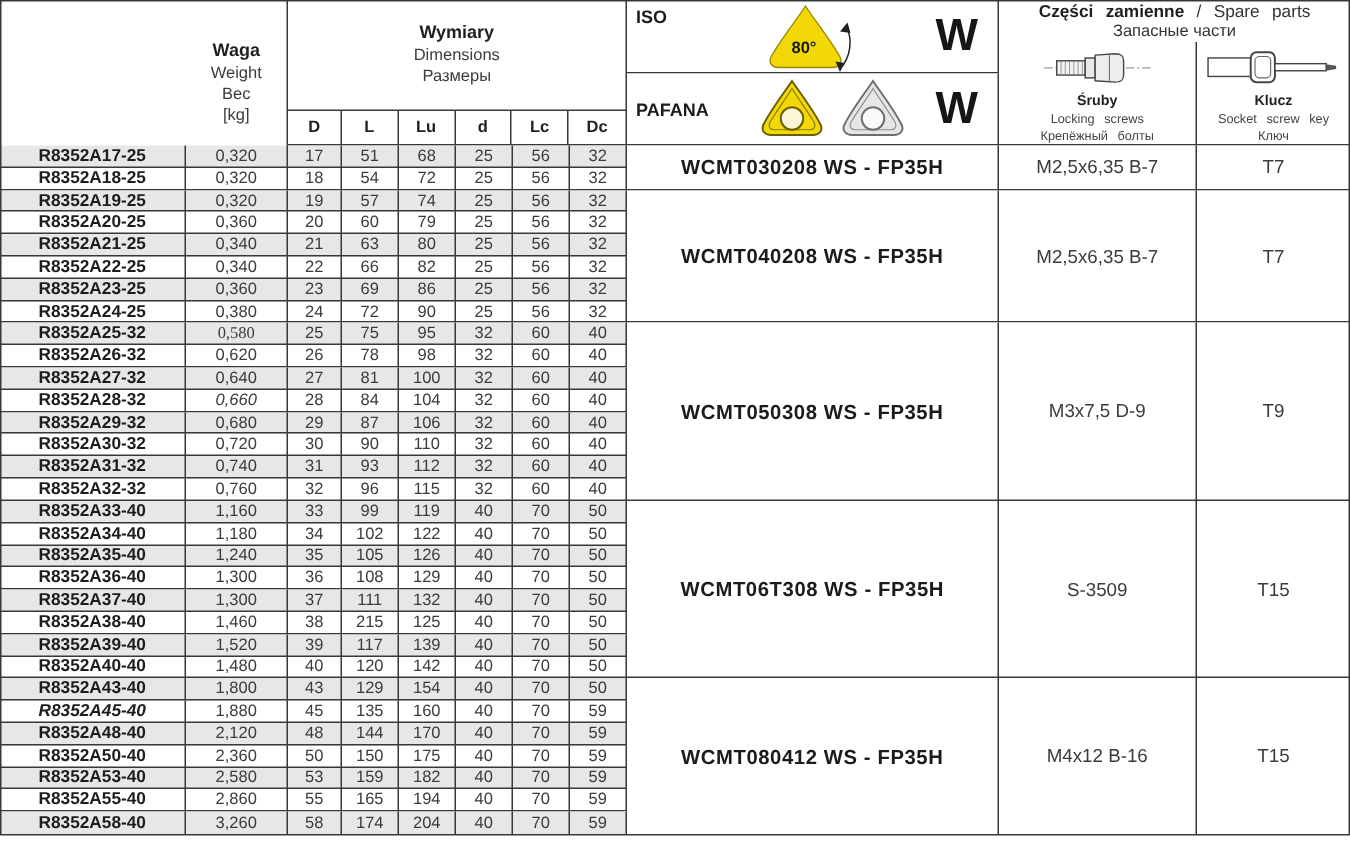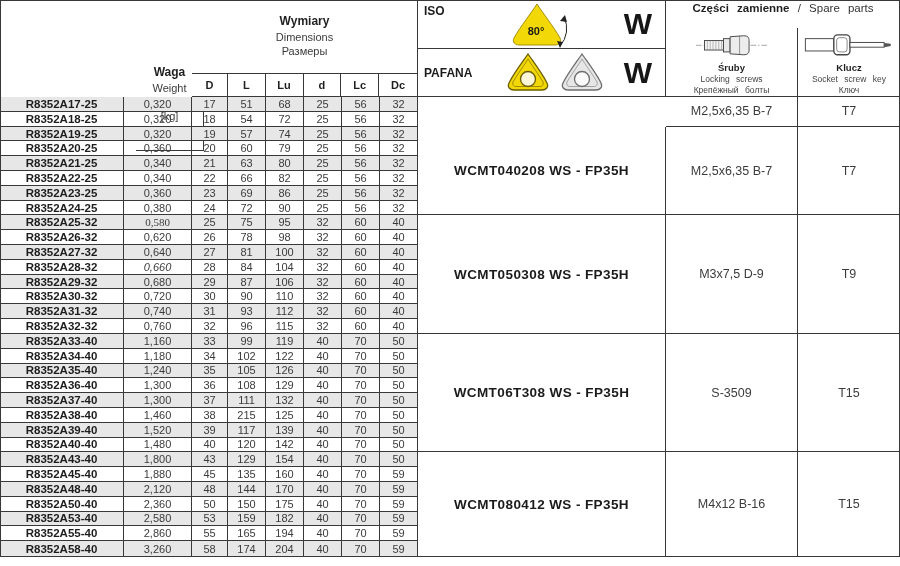--- a/index.html
+++ b/index.html
@@ -7,21 +7,21 @@
   #page{position:relative;width:900px;height:566px;background:#fff;
         font-family:"Liberation Sans","DejaVu Sans",sans-serif;color:#333;overflow:hidden;}
   #frame{position:absolute;left:0;top:0;width:900px;height:557px;border:1px solid #383838;pointer-events:none;}
   .hc{position:absolute;border-color:#383838;border-style:solid;border-width:0;background:#fff;}
   .stack{display:flex;flex-direction:column;align-items:center;justify-content:center;height:100%;line-height:1.3;}
   .b{font-weight:bold;color:#1f1f1f;}
   .s11{font-size:11px;color:#3b3b3b;}
   .s12{font-size:12px;}
   
   #h-designation{left:0;top:0;width:124px;height:97px;border-right-width:1px;border-bottom-width:1px;}
-  #h-waga{left:136px;top:0;width:68px;height:112px;border-right-width:1px;border-bottom-width:1px;margin-top:39px;}
+  #h-waga{left:124px;top:0;width:68px;height:112px;border-right-width:1px;border-bottom-width:1px;}
   #h-wym{left:192px;top:0;width:226px;height:74px;border-right-width:1px;border-bottom-width:1px;}
   #h-sub{left:192px;top:74px;width:226px;height:23px;display:flex;border-right-width:1px;border-bottom-width:1px;}
   #h-sub .sc{height:100%;display:flex;align-items:center;justify-content:center;
              font-weight:bold;font-size:11px;color:#1f1f1f;border-right:1px solid #383838;}
   #h-sub .sc:last-child{border-right:none;}
   
   #h-iso{left:418px;top:0;width:248px;height:49px;border-right-width:1px;border-bottom-width:1px;}
   #h-pafana{left:418px;top:49px;width:248px;height:48px;border-right-width:1px;border-bottom-width:1px;}
   .sect-label{position:absolute;left:6px;font-weight:bold;font-size:12px;color:#1c1c1c;}
   .shape-letter{position:absolute;right:13px;top:50%;transform:translateY(-50%);
@@ -104,20 +104,21 @@
       <circle cx="24" cy="27" r="7.5" fill="#fafafa" stroke="#6e6e6e" stroke-width="1.3"></circle>
     </svg>
     <span class="shape-letter">W</span>
   </div>
 
   <div class="hc" id="h-spare">
     <div class="l1">
       <span class="b">Części zamienne</span>
       <span>/ Spare parts</span>
     </div>
+    <div style="font-size:11px">Запасные части</div>
   </div>
 
   <div class="hc part-cell" id="h-sruby">
     <svg width="78" height="28" viewBox="0 0 78 28">
       <line x1="1" y1="14" x2="77" y2="14" stroke="#666" stroke-width="0.6" stroke-dasharray="6 2 1.5 2"></line>
       <rect x="10" y="9" width="20" height="10" fill="#f2f2f2" stroke="#444" stroke-width="1"></rect>
       <path d="M13 9 V19 M16 9 V19 M19 9 V19 M22 9 V19 M25 9 V19 M28 9 V19" stroke="#888" stroke-width="0.6"></path>
       <rect x="30" y="7" width="7" height="14" fill="#e9e9e9" stroke="#444" stroke-width="1"></rect>
       <path d="M37 5 L51 4 C56 4 57 6 57 9 L57 19 C57 22 56 24 51 24 L37 23 Z" fill="#ededed" stroke="#444" stroke-width="1"></path>
       <line x1="47" y1="4" x2="47" y2="24" stroke="#666" stroke-width="0.7"></line>
@@ -334,21 +335,21 @@
       <div class="c" style="grid-area: 24 / 7;">70</div>
       <div class="c" style="grid-area: 24 / 8;">50</div>
       <div class="c odd des" style="grid-area: 25 / 1;">R8352A43-40</div>
       <div class="c odd" style="grid-area: 25 / 2;">1,800</div>
       <div class="c odd" style="grid-area: 25 / 3;">43</div>
       <div class="c odd" style="grid-area: 25 / 4;">129</div>
       <div class="c odd" style="grid-area: 25 / 5;">154</div>
       <div class="c odd" style="grid-area: 25 / 6;">40</div>
       <div class="c odd" style="grid-area: 25 / 7;">70</div>
       <div class="c odd" style="grid-area: 25 / 8;">50</div>
-      <div class="c des" style="grid-area: 26 / 1;">R8352A45-40</div>
+      <div class="c des" style="grid-area: 26 / 1; font-style: italic;">R8352A45-40</div>
       <div class="c" style="grid-area: 26 / 2;">1,880</div>
       <div class="c" style="grid-area: 26 / 3;">45</div>
       <div class="c" style="grid-area: 26 / 4;">135</div>
       <div class="c" style="grid-area: 26 / 5;">160</div>
       <div class="c" style="grid-area: 26 / 6;">40</div>
       <div class="c" style="grid-area: 26 / 7;">70</div>
       <div class="c" style="grid-area: 26 / 8;">59</div>
       <div class="c odd des" style="grid-area: 27 / 1;">R8352A48-40</div>
       <div class="c odd" style="grid-area: 27 / 2;">2,120</div>
       <div class="c odd" style="grid-area: 27 / 3;">48</div>
@@ -382,20 +383,21 @@
       <div class="c" style="grid-area: 30 / 7;">70</div>
       <div class="c" style="grid-area: 30 / 8;">59</div>
       <div class="c odd des bl" style="grid-area: 31 / 1;">R8352A58-40</div>
       <div class="c odd bl" style="grid-area: 31 / 2;">3,260</div>
       <div class="c odd bl" style="grid-area: 31 / 3;">58</div>
       <div class="c odd bl" style="grid-area: 31 / 4;">174</div>
       <div class="c odd bl" style="grid-area: 31 / 5;">204</div>
       <div class="c odd bl" style="grid-area: 31 / 6;">40</div>
       <div class="c odd bl" style="grid-area: 31 / 7;">70</div>
       <div class="c odd bl" style="grid-area: 31 / 8;">59</div>
+      <div class="c g insert" style="grid-area: 1 / 9 / span 2;">WCMT030208 WS - FP35H</div>
       <div class="c g screw" style="grid-area: 1 / 10 / span 2;">M2,5x6,35 B-7</div>
       <div class="c g key rl" style="grid-area: 1 / 11 / span 2;">T7</div>
       <div class="c g insert" style="grid-area: 3 / 9 / span 6;">WCMT040208 WS - FP35H</div>
       <div class="c g screw" style="grid-area: 3 / 10 / span 6;">M2,5x6,35 B-7</div>
       <div class="c g key rl" style="grid-area: 3 / 11 / span 6;">T7</div>
       <div class="c g insert" style="grid-area: 9 / 9 / span 8;">WCMT050308 WS - FP35H</div>
       <div class="c g screw" style="grid-area: 9 / 10 / span 8;">M3x7,5 D-9</div>
       <div class="c g key rl" style="grid-area: 9 / 11 / span 8;">T9</div>
       <div class="c g insert" style="grid-area: 17 / 9 / span 8;">WCMT06T308 WS - FP35H</div>
       <div class="c g screw" style="grid-area: 17 / 10 / span 8;">S-3509</div>

